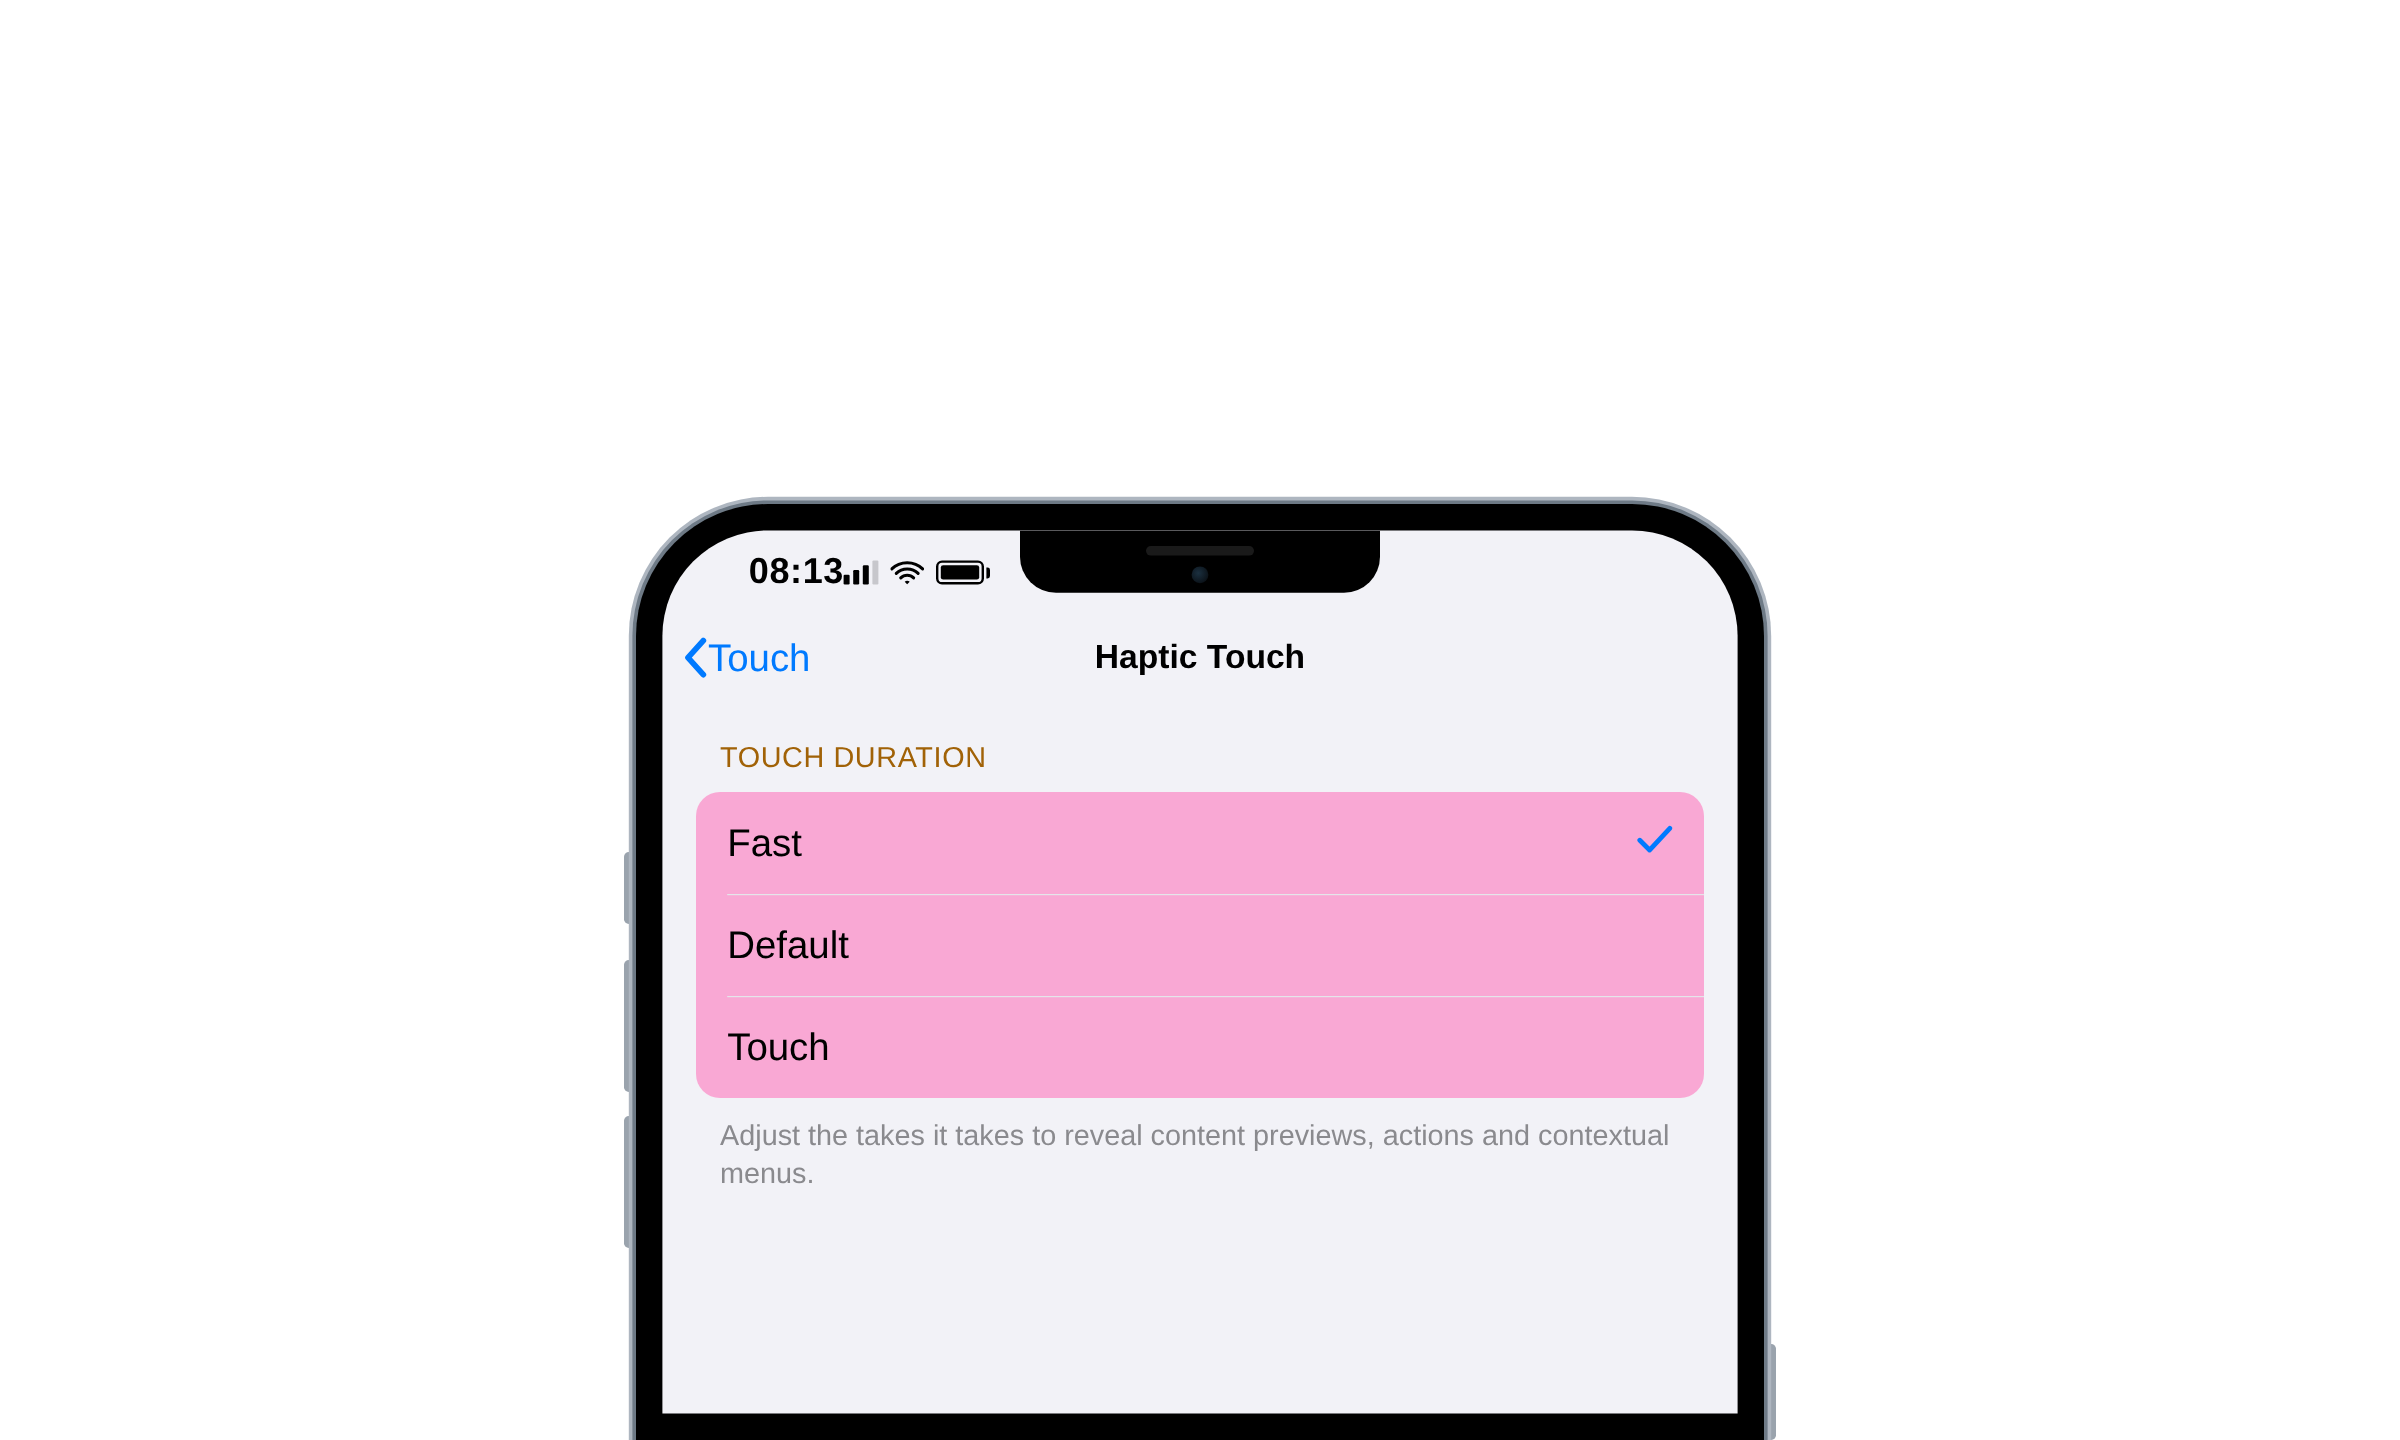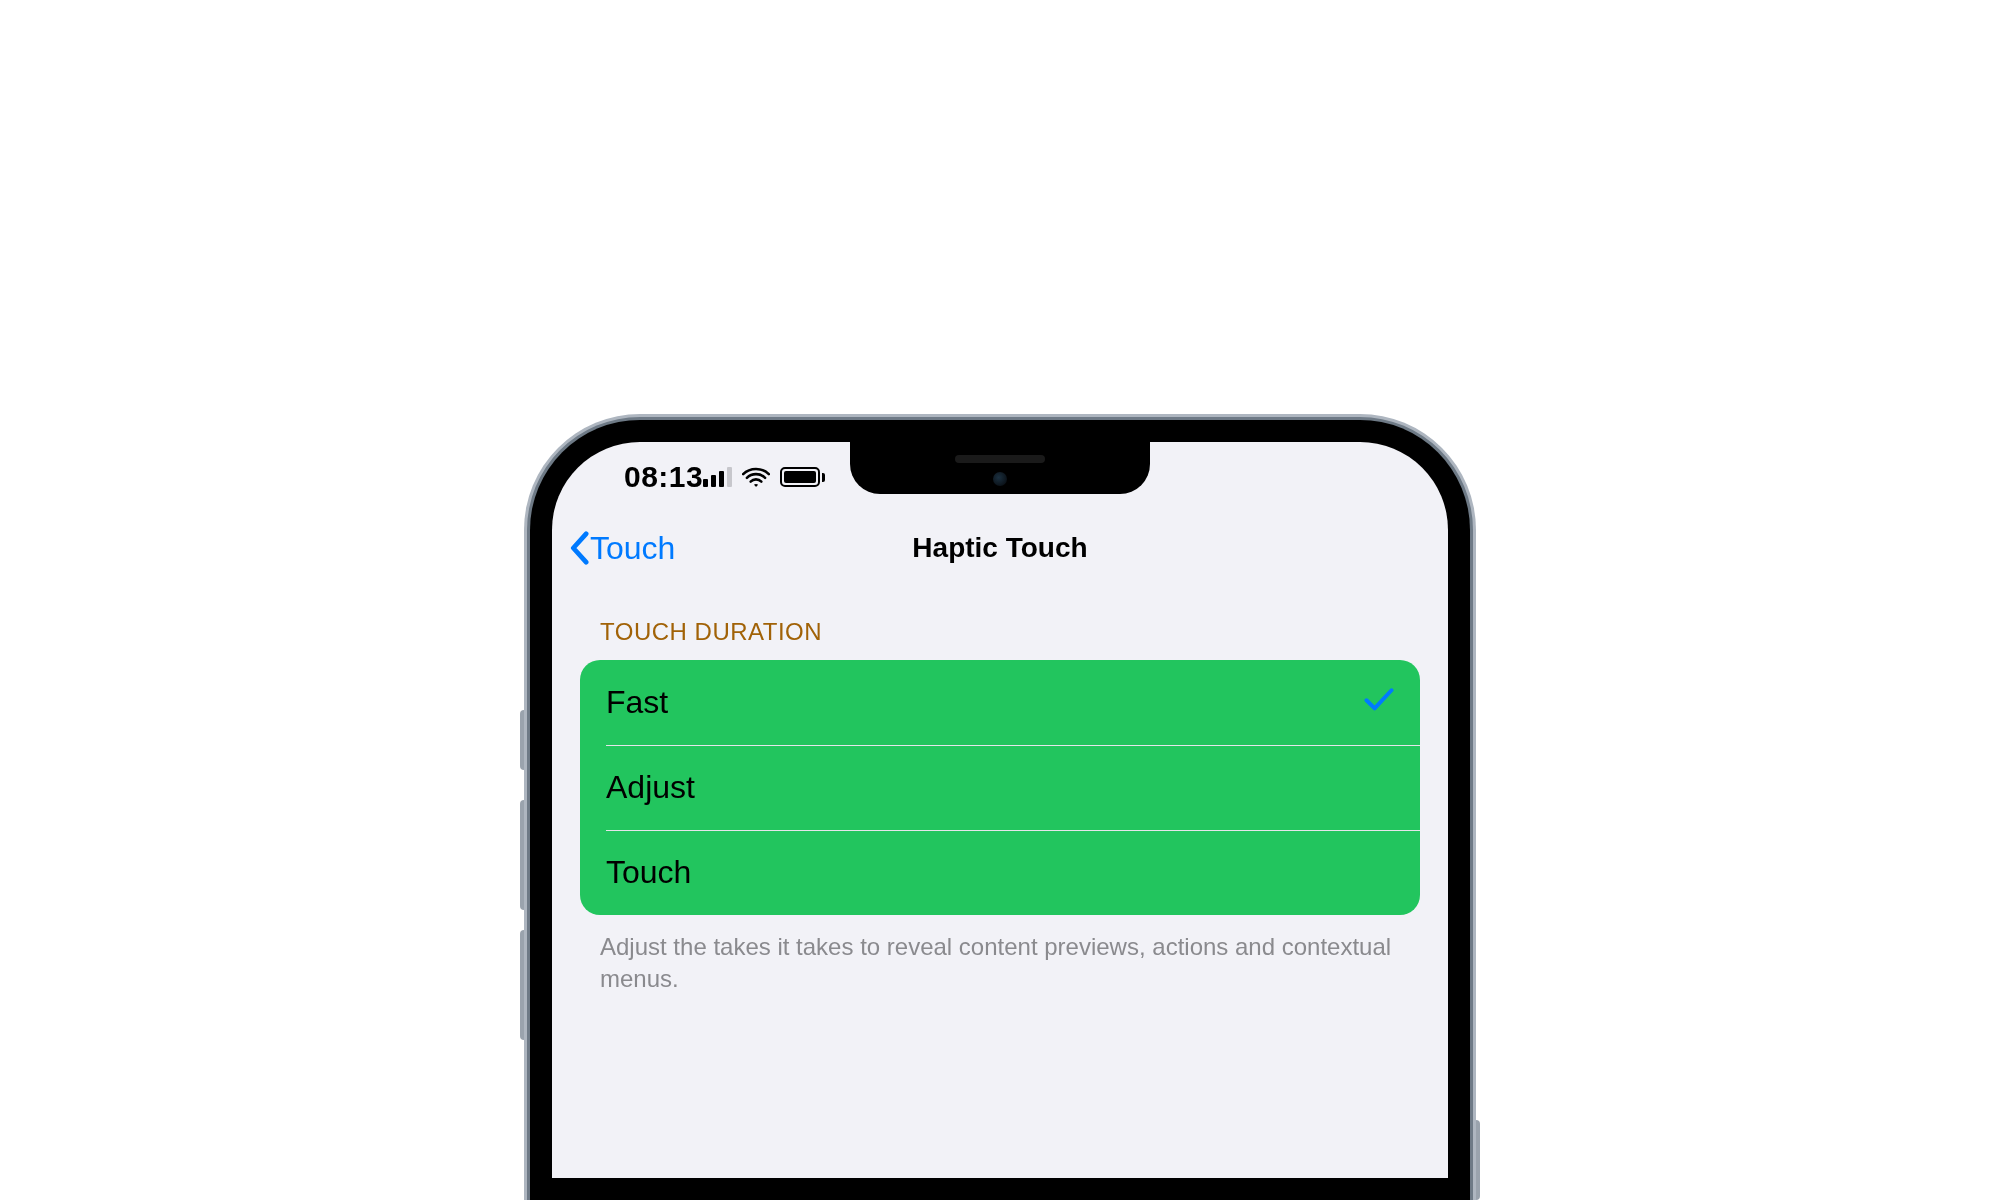--- a/index.html
+++ b/index.html
@@ -134,21 +134,21 @@
   
   .content { padding: 34px 28px 0; }
   .section-header {
     font-size: 24px;
     letter-spacing: 0.5px;
     color: #a16207;
     text-transform: uppercase;
     padding: 0 20px 14px;
   }
   .group {
-    background: #22c55e;
+    background: #f9a8d4;
     border-radius: 20px;
     overflow: hidden;
     text-align: center;
   }
   .row {
     display: flex;
     align-items: center;
     justify-content: space-between;
     padding: 24px 26px;
     font-size: 32px;
@@ -233,21 +233,21 @@
         <div class="group">
           <div class="row">
             <span>Fast</span>
             <span class="checkmark-icon">
               <svg viewBox="0 0 24 20" fill="none">
                 <path d="M2 11 L8.5 17.5 L22 3" stroke="#007aff" stroke-width="3.2" stroke-linecap="round" stroke-linejoin="round"></path>
               </svg>
             </span>
           </div>
           <div class="row">
-            <span>Adjust</span>
+            <span>Default</span>
           </div>
           <div class="row">
             <span>Touch</span>
           </div>
         </div>
 
         <div class="section-footer">Adjust the takes it takes to reveal content previews, actions and contextual menus.</div>
       </div>
 
     </div>

